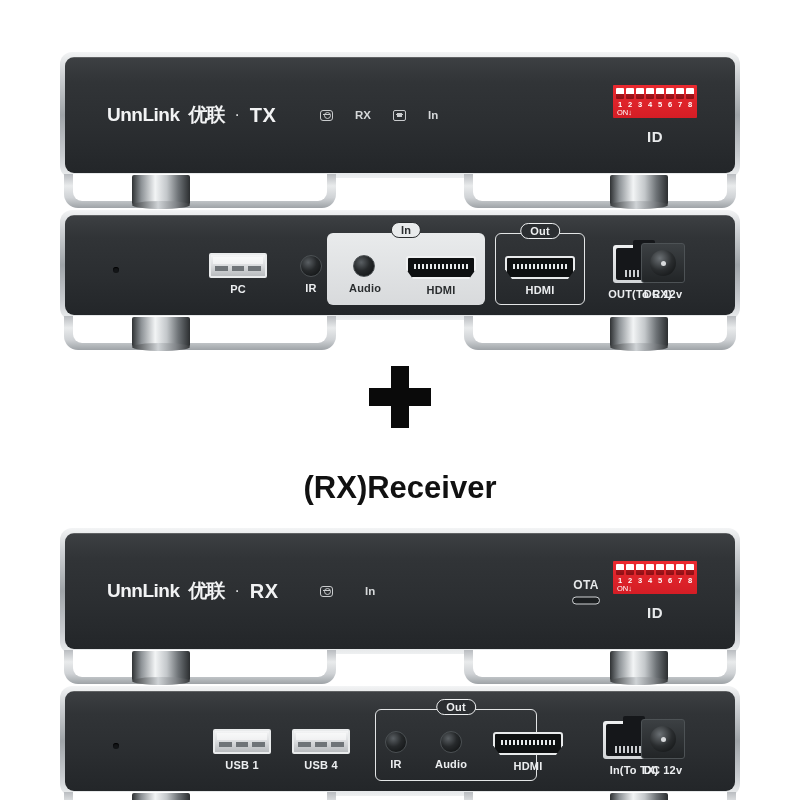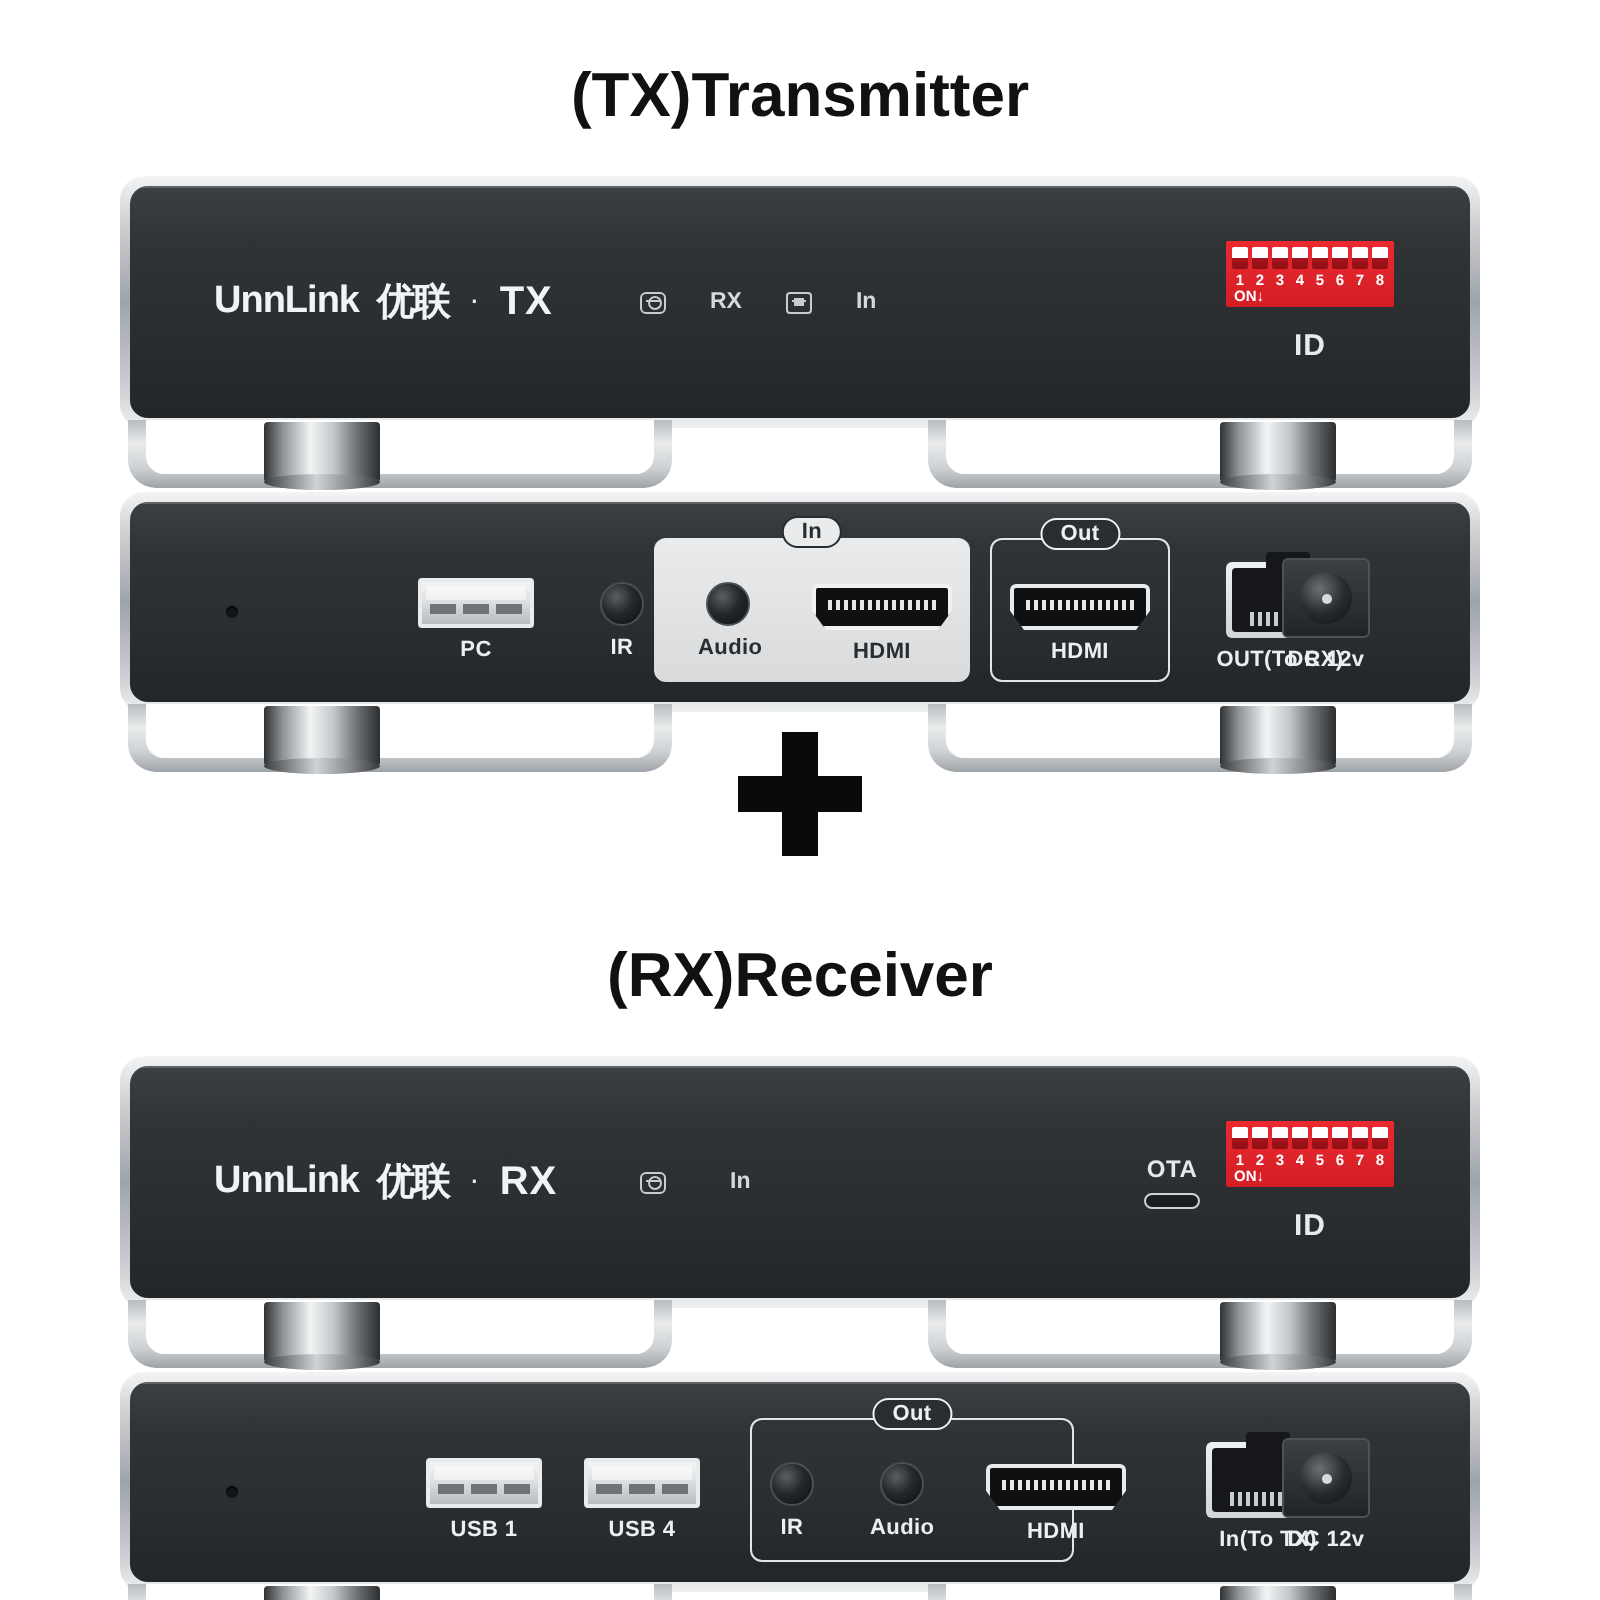--- a/index.html
+++ b/index.html
@@ -129,21 +129,21 @@
   .dip-t {
     width:8px; height:11px;
     background: linear-gradient(180deg,#ffffff 0%,#ffffff 52%,#a6141a 52%,#8d1016 100%);
     border-radius:1px;
   }
   .dip-nums { display:flex; gap:2px; margin-top:1px; }
   .dip-nums span {
     width:8px; font-size:7.5px; line-height:9px; color:#ffffff; font-weight:700; text-align:center;
     font-family:"Liberation Sans", sans-serif;
   }
-  .dip-on { font-size:7.5px; color:#fff; font-weight:700; text-align:left; line-height:8px; padding-left:1px;}
+  .dip-on { font-size:7.5px; color:#fff; font-weight:400; text-align:left; line-height:8px; padding-left:1px;}
   .dip-label { margin-top:9px; font-size:15px; color:#e8eaeb; font-weight:600; letter-spacing:.5px; }
 
   
   .ota-wrap{ position:absolute; top:50%; transform:translateY(-50%); text-align:center; }
   .ota-label{ font-size:12px; color:#e6e8e9; font-weight:700; letter-spacing:.3px; margin-bottom:5px;}
   .ota-port{
     width:28px; height:8px; margin:0 auto;
     border:1.5px solid #cfd2d4; border-radius:4px;
     background:#1c1f21;
   }
@@ -267,21 +267,20 @@
     content:""; position:absolute; background:#0a0a0a;
   }
   .plus-sign::before{ left:22px; top:0; width:18px; height:62px; }
   .plus-sign::after{ top:22px; left:0; width:62px; height:18px; }
 </style>
 </head>
 <body>
 
 <div style="position:absolute;left:0;top:30px;width:800px;">
 
-  <div class="unit-title">(TX)Transmitter</div>
 
   <div class="device" style="margin-top:22px;">
 
     <div class="panel-wrap">
       <div class="shell">
         <div class="face face-front">
           <div class="front-inner">
 
             <div class="brand-block">
               <span class="brand-logo">UnnLink</span>

